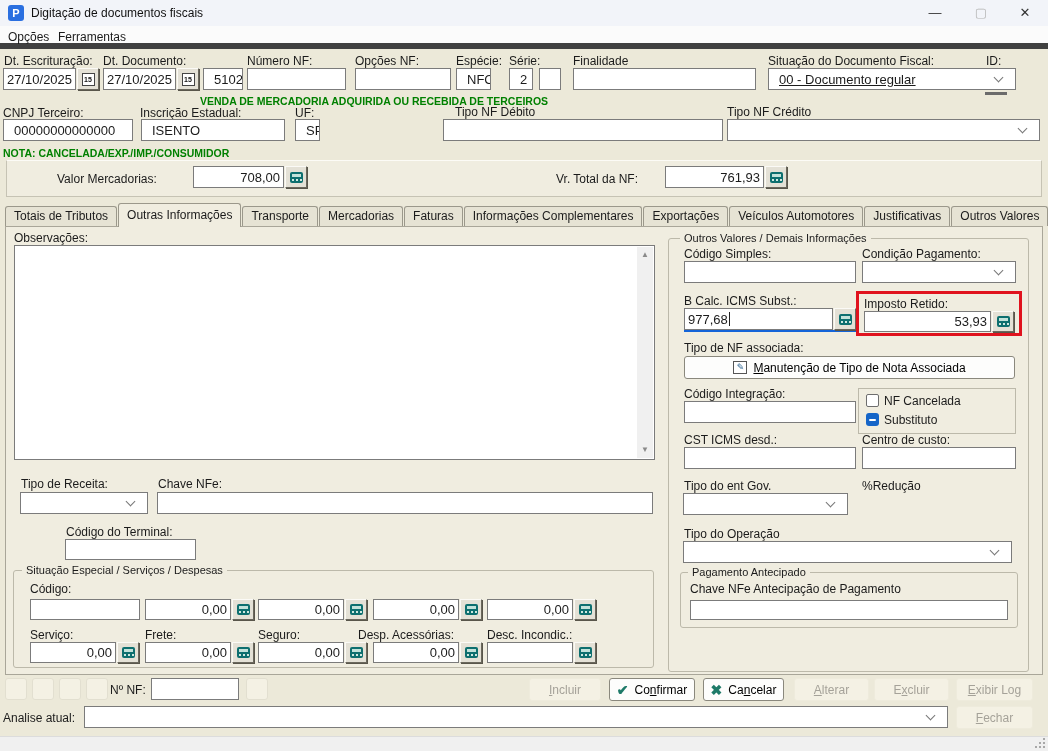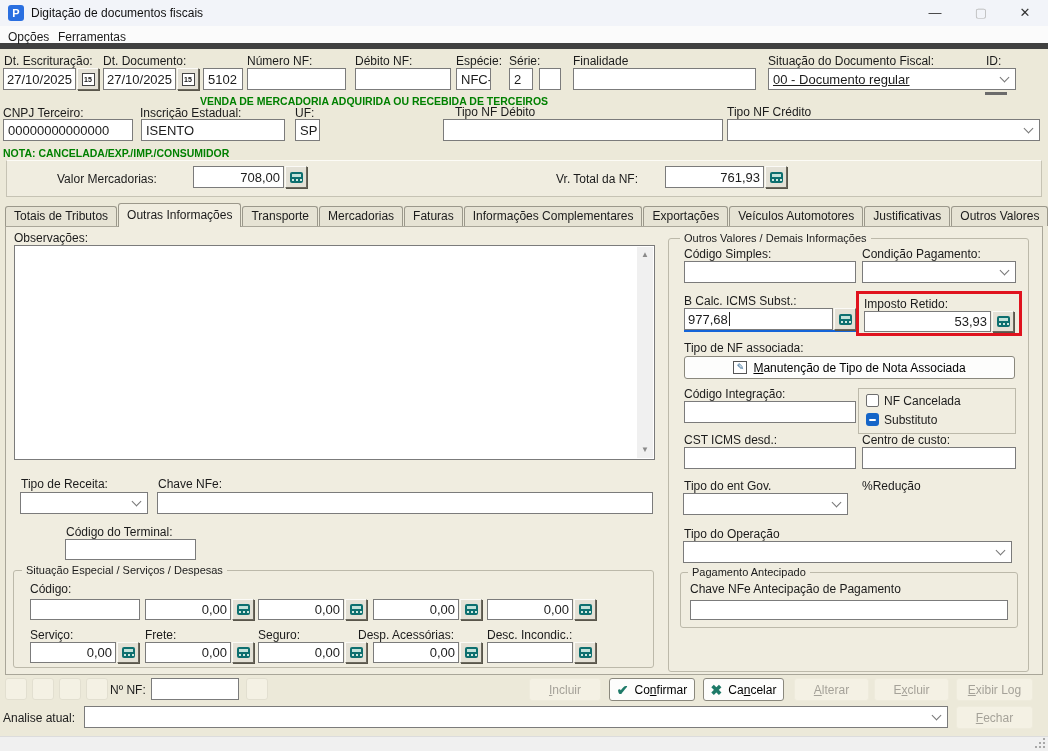--- a/index.html
+++ b/index.html
@@ -14,21 +14,21 @@
   .wbtn { position:absolute; top:0; width:46px; height:26px; text-align:center; line-height:26px; font-size:13px; color:#333; }
   .wbtn.dim { color:#b5b5b5; }
 
   
   .menubar { position:absolute; left:0; top:26px; width:1048px; height:23px; background:#fbfbfb; border-bottom:6px solid #404040; }
   .menu-item { position:absolute; top:4px; font-size:12px; color:#1b1b1b; }
 
   .lbl { position:absolute; white-space:nowrap; font-size:12px; color:#1b1b1b; }
   .green { color:#008000; font-weight:bold; font-size:10.5px; }
 
-  .inp { position:absolute; background:#fff; border:1px solid #7b7b7b; height:22px; font-size:13px; padding:0 4px; display:flex; align-items:center; overflow:hidden; white-space:nowrap; }
+  .inp { position:absolute; background:#fff; border:1px solid #7b7b7b; height:22px; font-size:13px; padding:0 10px; display:flex; align-items:center; overflow:hidden; white-space:nowrap; }
   .dd { justify-content:space-between;text-decoration:underline; }
   .chev { width:7px; height:7px; border-right:1.6px solid #777; border-bottom:1.6px solid #777; transform:rotate(45deg); margin:-3px 3px 0 4px; flex:none; }
 
   .field { position:absolute; display:flex; height:22px; }
   .fv { flex:1; background:#fff; border:1px solid #7b7b7b; font-size:13px; padding:0 3px; display:flex; align-items:center; overflow:hidden; }
   .fv.right { justify-content:flex-end; }
   .btn3d { flex:none; width:22px; background:#e4e1d6; border:1px solid; border-color:#fbfaf6 #6b685d #6b685d #fbfaf6; box-shadow:1px 1px 0 #59564b; display:flex; align-items:center; justify-content:center; margin-left:1px; }
   .calc-ico { position:relative; width:13px; height:11px; background:#0d6f6f; border-radius:2px; }
   .calc-ico::before { content:""; position:absolute; left:2px; top:2px; right:2px; height:3px; background:#c2e2da; }
   .calc-ico::after { content:""; position:absolute; left:2px; top:7px; width:2px; height:2px; background:#cfe8e0; box-shadow:4px 0 #cfe8e0, 8px 0 #cfe8e0; }
@@ -90,21 +90,21 @@
 
   <div class="menubar">
     <div class="menu-item" style="left:8px;">Opções</div>
     <div class="menu-item" style="left:58px;">Ferramentas</div>
   </div>
 
   <div class="lbl" style="left:4px;top:54px;">Dt. Escrituração:</div>
   <div class="lbl" style="left:103px;top:54px;">Dt. Documento:</div>
   <div class="lbl" style="left:203px;top:72px;">CFOP:</div>
   <div class="lbl" style="left:247px;top:54px;">Número NF:</div>
-  <div class="lbl" style="left:355px;top:54px;">Débito NF:</div>
+  <div class="lbl" style="left:355px;top:54px;">Opções NF:</div>
   <div class="lbl" style="left:456px;top:54px;">Espécie:</div>
   <div class="lbl" style="left:509px;top:54px;">Série:</div>
   <div class="lbl" style="left:573px;top:54px;">Finalidade</div>
   <div class="lbl" style="left:768px;top:54px;">Situação do Documento Fiscal:</div>
   <div class="lbl" style="left:986px;top:54px;">ID:</div>
 
   <div class="field" style="left:3px;top:68px;width:96px;">
     <div class="fv">27/10/2025</div>
     <div class="btn3d">
         <div class="cal-ico">15</div>

